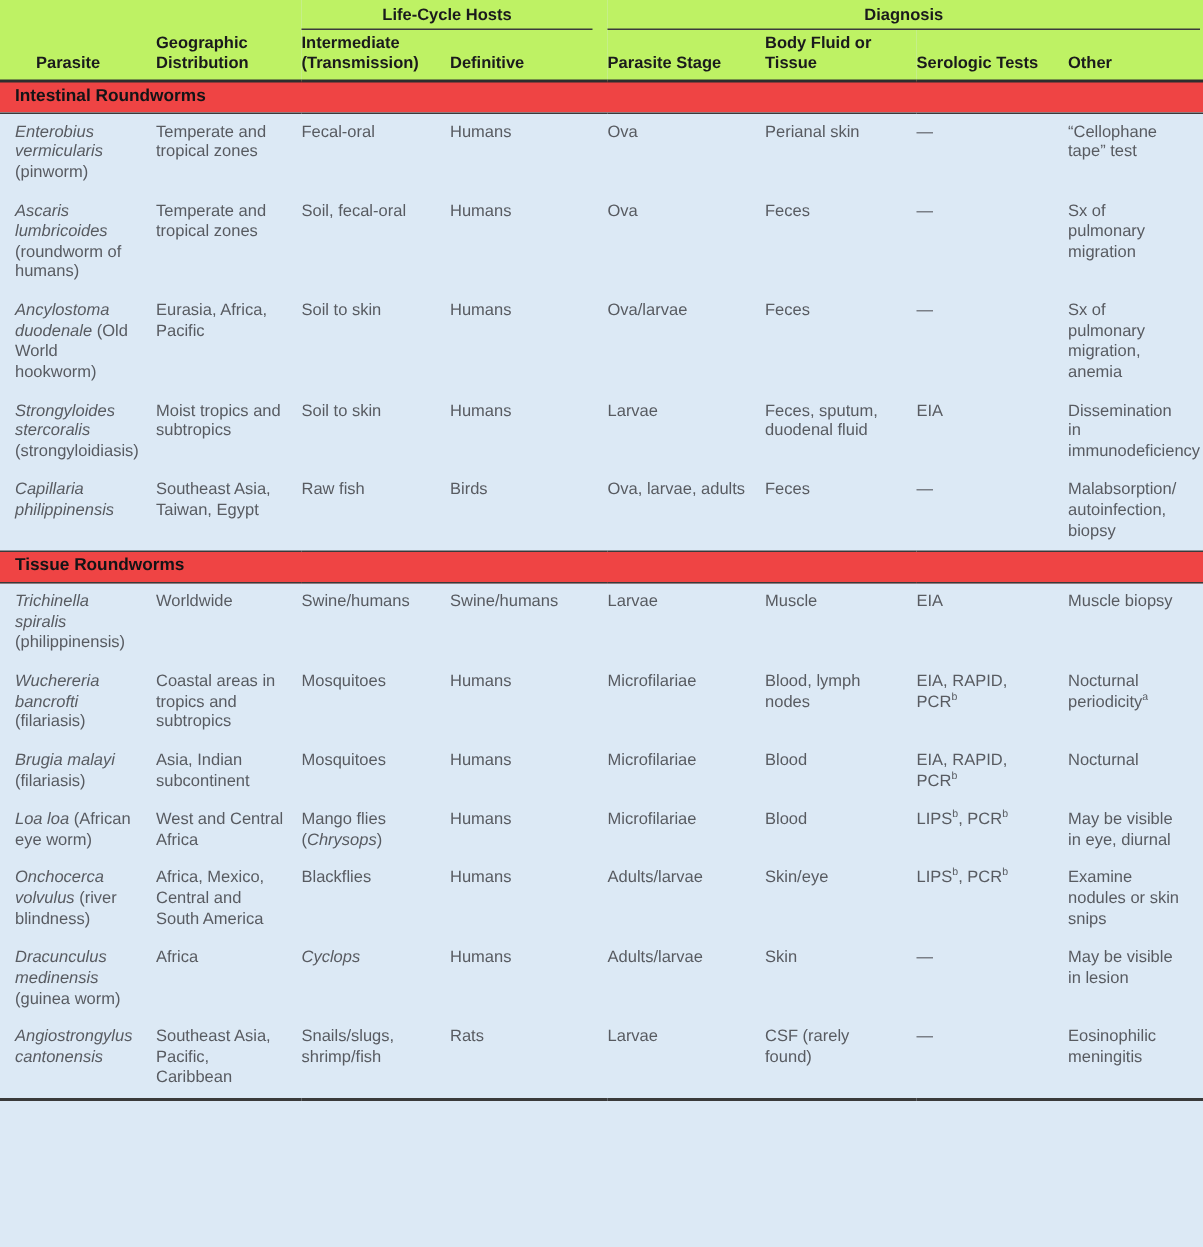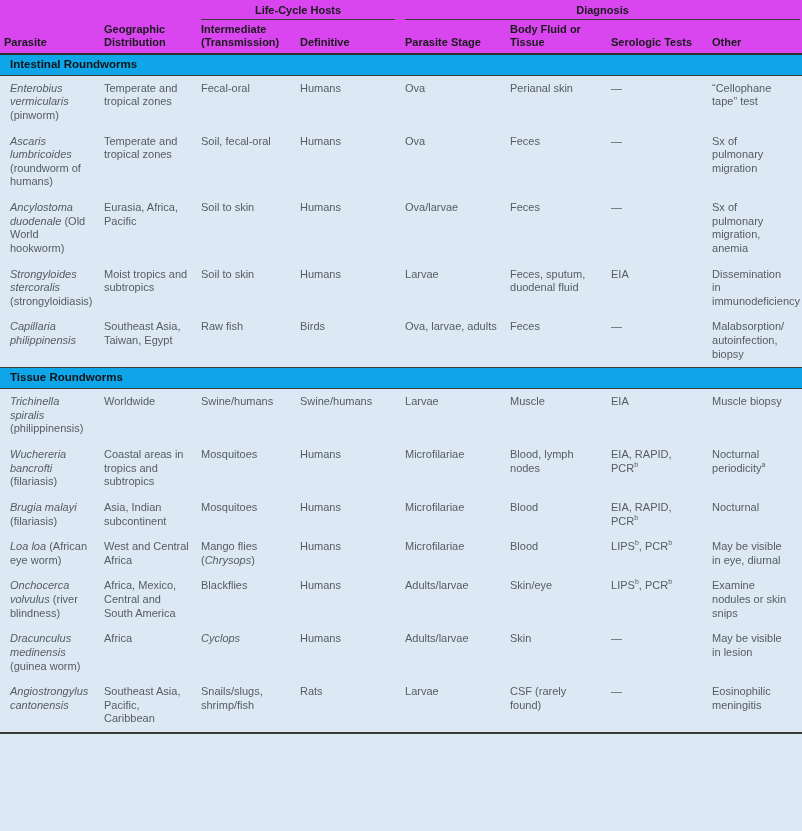--- a/index.html
+++ b/index.html
@@ -4,39 +4,39 @@
 <style>
   html,body{margin:0;padding:0;}
   body{
     width:802px;height:831px;overflow:hidden;
     background:#dce9f5;
     font-family:"Liberation Sans",sans-serif;
     -webkit-font-smoothing:antialiased;
   }
   table{border-collapse:collapse;table-layout:fixed;width:802px;border-bottom:2px solid #3a3a3a;}
   thead th{
-    background:#d946ef;color:#1a1a1c;font-size:11px;font-weight:bold;
+    background:#bef264;color:#1a1a1c;font-size:11px;font-weight:bold;
     text-align:left;vertical-align:bottom;padding:3px 12px 4px 0;line-height:1.18;
   }
   thead tr.cols th{border-bottom:2.5px solid #2e2e2e;}
-  thead th:first-child{padding-left:4px;}
+  thead th:first-child{padding-left:24px;}
   th.spanner{text-align:center;vertical-align:top;padding:4px 0 0 0;}
   .sp-line{
     text-align:center;border-bottom:1.2px solid #3b3b3b;padding-bottom:2px;
     font-size:11px;font-weight:bold;color:#1a1a1c;
   }
   .sp-gap-r{margin-right:10px;}
   .sp-gap-s{margin-right:2px;}
   tbody td{
     vertical-align:top;font-size:11px;line-height:1.24;color:#585b61;
     padding:6px 12px 6px 0;background:#dce9f5;
   }
   tbody td:first-child{padding-left:10px;}
   tr.band td{
-    background:#0ea5e9;color:#141416;font-size:11.5px;font-weight:bold;
+    background:#ef4444;color:#141416;font-size:11.5px;font-weight:bold;
     padding:3px 0 3px 10px;border-bottom:1.5px solid #3a3a3a;line-height:1.2;
   }
   tr.band.not-first td{border-top:1.5px solid #3a3a3a;margin-left:12px;}
   .it{font-style:italic;}
   sup{font-size:7px;line-height:0;vertical-align:super;}
 </style>
 </head>
 <body>
 
 <div class="page">

